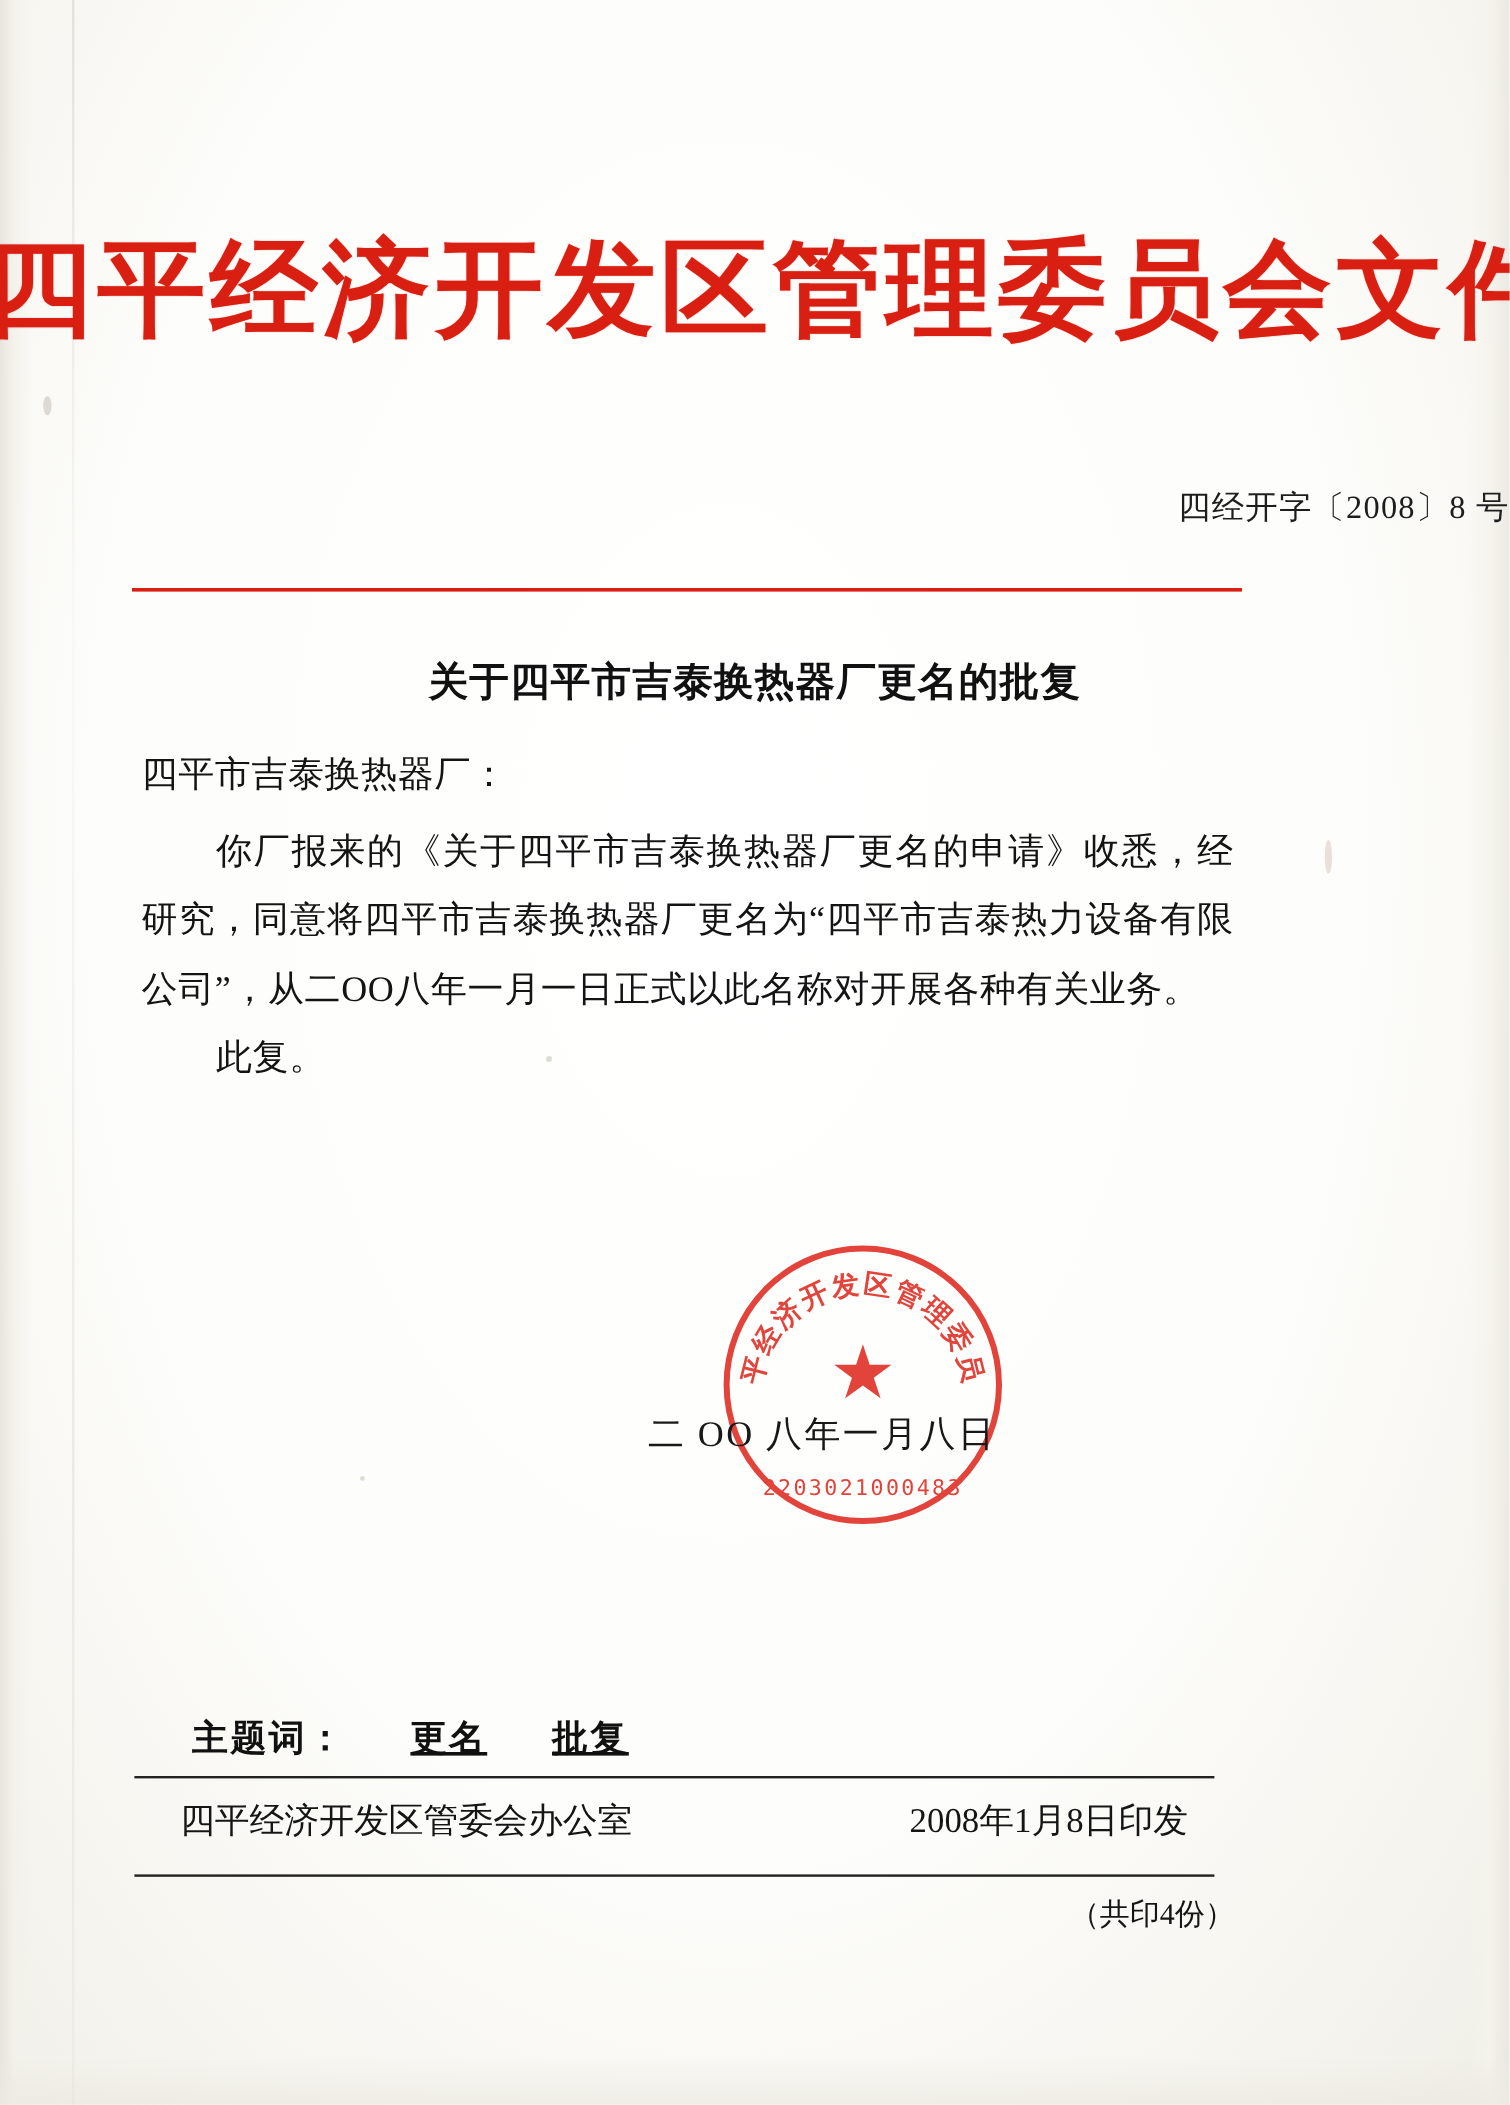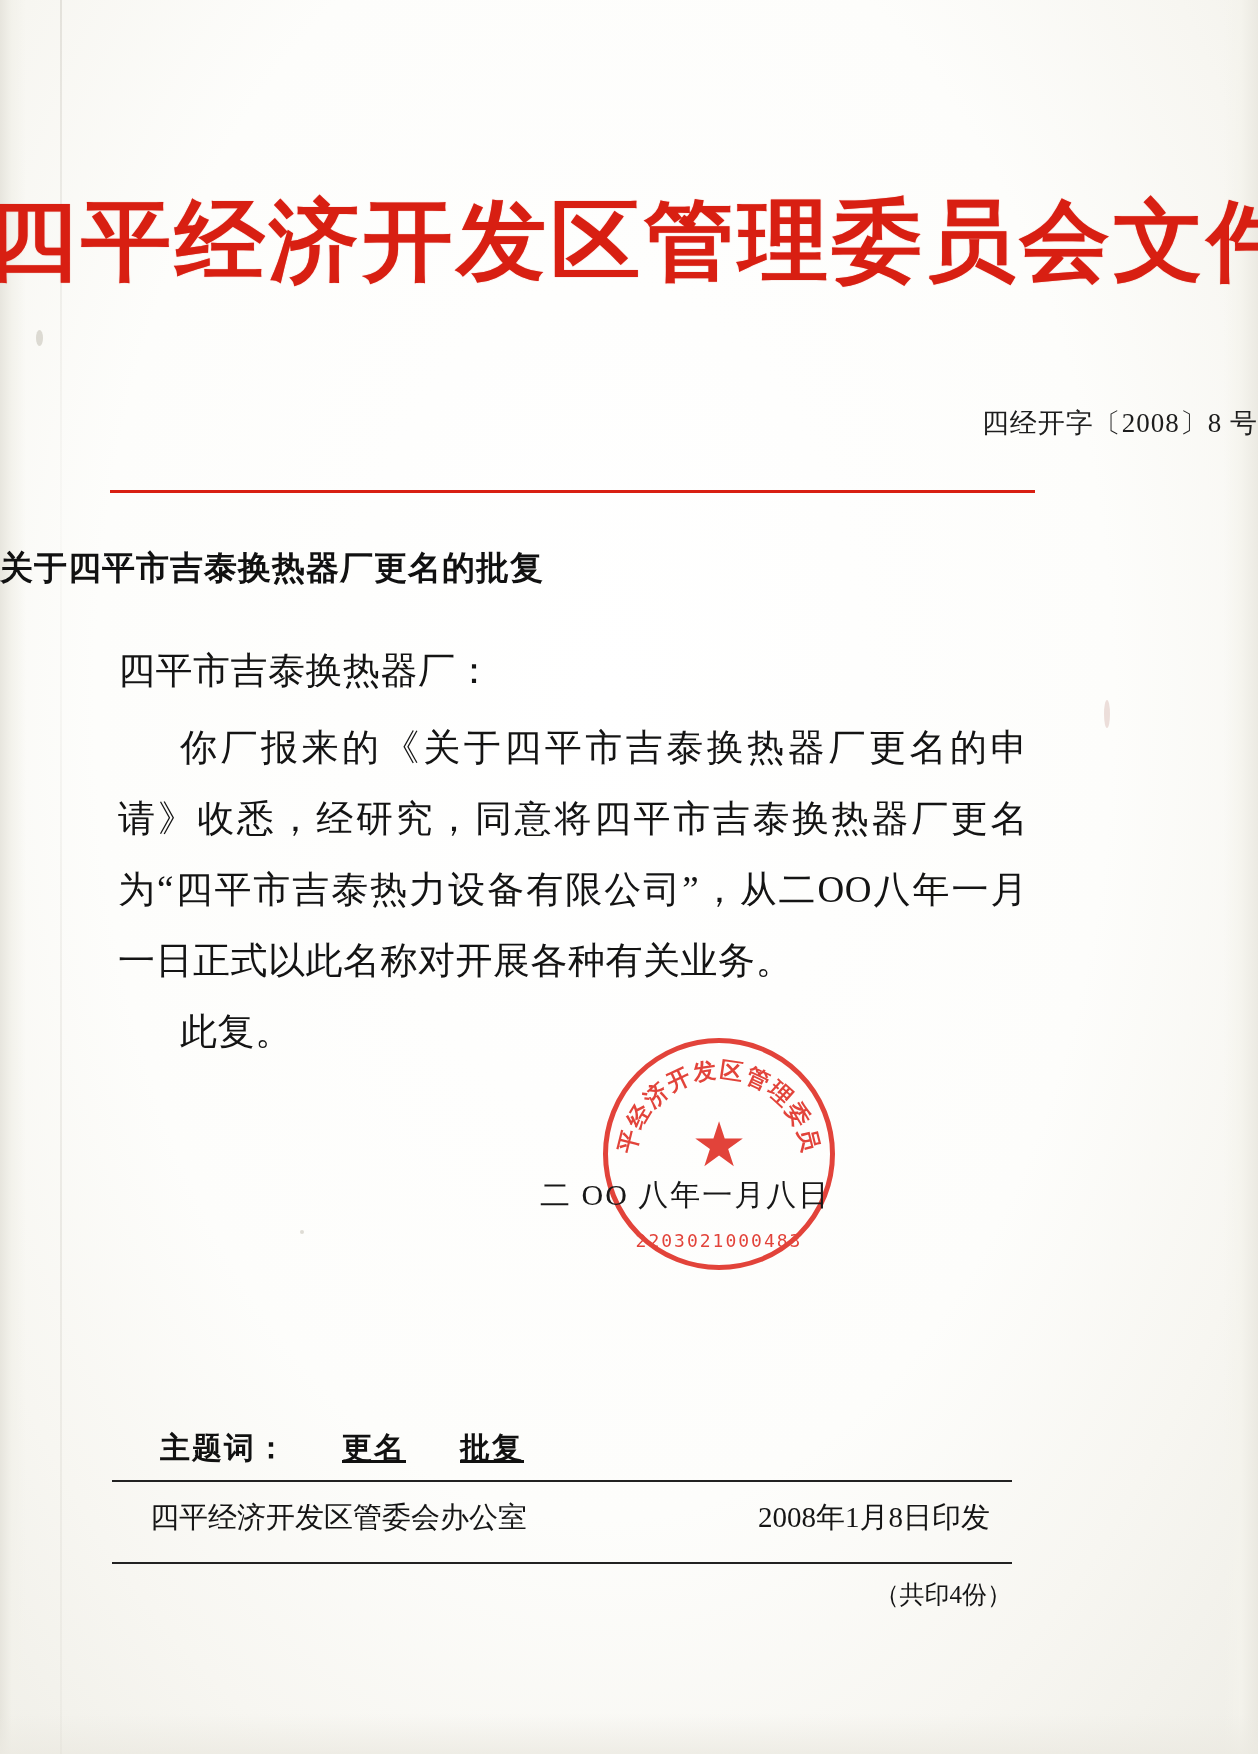--- a/index.html
+++ b/index.html
@@ -102,34 +102,35 @@
     height: 3px;
     background: #d81f12;
   }
 
   
   .doc-title {
     position: absolute;
     top: 546px;
     left: 0;
     width: 100%;
+    text-align: center;
     font-family: "DejaVu Sans", "Liberation Sans", sans-serif;
     font-weight: bold;
     font-size: 33px;
     color: #111111;
     letter-spacing: 1px;
   }
 
   
   .body-block {
     position: absolute;
-    top: 635px;
+    top: 617px;
     left: 118px;
     width: 910px;
-    font-size: 37px;
+    font-size: 30px;
     color: #141414;
     line-height: 1.92;
     letter-spacing: 0.5px;
   }
   .salutation {
     margin: 0 0 6px 0;
   }
   .para {
     margin: 0;
     text-indent: 62px;
@@ -239,21 +240,21 @@
     left: 150px;
     width: 840px;
     display: flex;
     justify-content: space-between;
     font-size: 29px;
     color: #151515;
   }
   .copies {
     position: absolute;
     top: 1578px;
-    left: 0;
+    left: 17px;
     width: 1012px;
     text-align: right;
     font-size: 25px;
     color: #151515;
   }
 </style>
 </head>
 <body>
 
 <div class="page">

